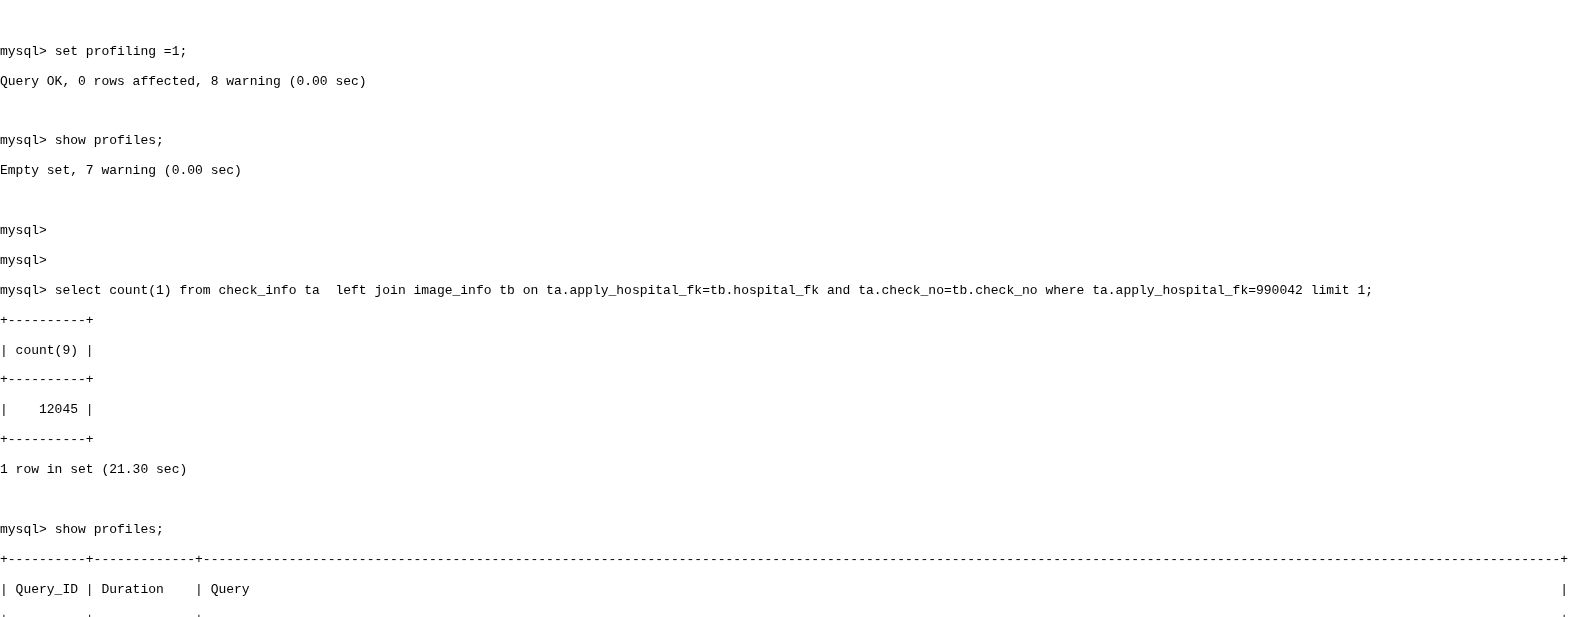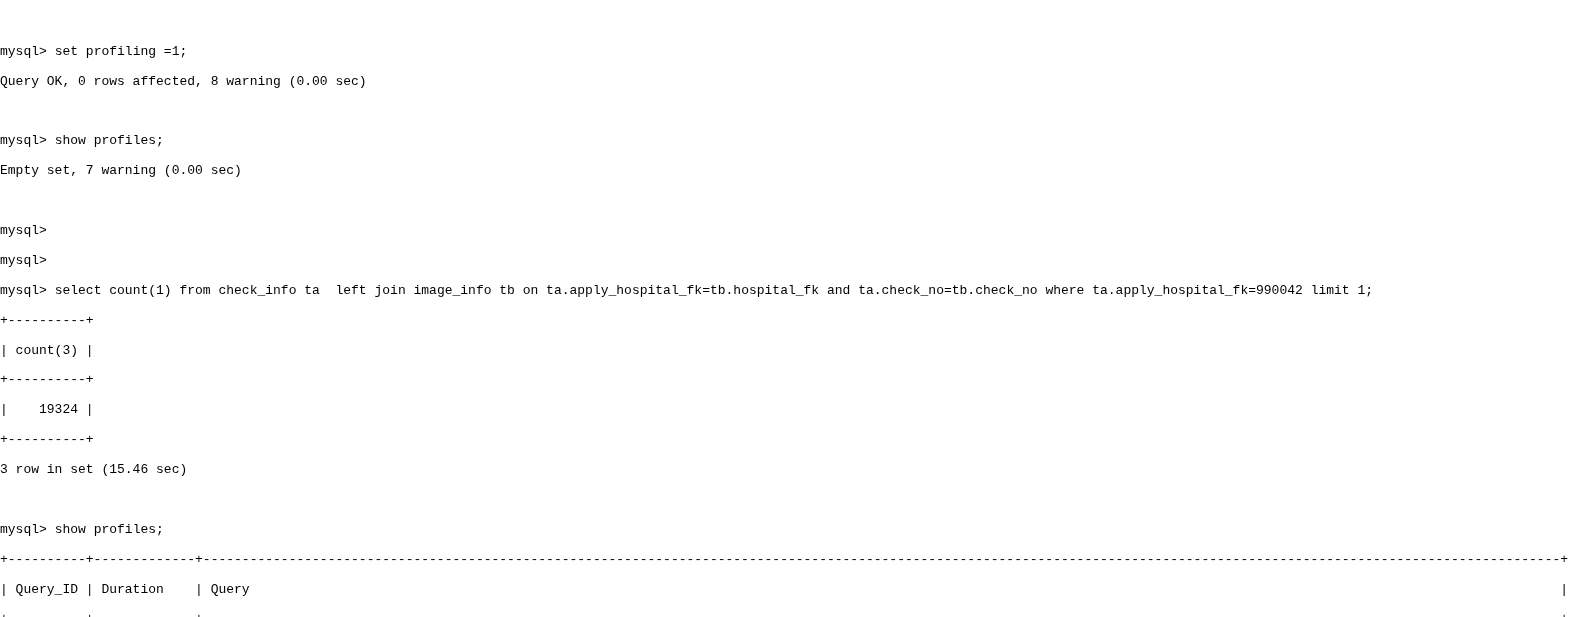--- a/index.html
+++ b/index.html
@@ -21,25 +21,25 @@
 <span class="line"><span>mysql&gt;</span> <span>set profiling =1;</span></span>
 <span class="line">Query OK, 0 rows affected, 8 warning (0.00 sec)</span>
 <span class="line"> </span>
 <span class="line"><span>mysql&gt;</span> <span>show profiles;</span></span>
 <span class="line">Empty set, 7 warning (0.00 sec)</span>
 <span class="line"> </span>
 <span class="line">mysql&gt;</span>
 <span class="line">mysql&gt;</span>
 <span class="line"><span>mysql&gt;</span> <span>select count(1) from check_info ta  left join image_info tb on ta.apply_hospital_fk=tb.hospital_fk and ta.check_no=tb.check_no where ta.apply_hospital_fk=990042 limit 1;</span></span>
 <span class="line">+----------+</span>
-<span class="line">| count(3) |</span>
+<span class="line">| count(9) |</span>
 <span class="line">+----------+</span>
-<span class="line">|    19324 |</span>
+<span class="line">|    12045 |</span>
 <span class="line">+----------+</span>
-<span class="line">3 row in set (15.46 sec)</span>
+<span class="line">1 row in set (21.30 sec)</span>
 <span class="line"> </span>
 <span class="line"><span>mysql&gt;</span> <span>show profiles;</span></span>
 <span class="line">+----------+-------------+------------------------------------------------------------------------------------------------------------------------------------------------------------------------------+</span>
 <span class="line">| Query_ID | Duration    | Query                                                                                                                                                                        |</span>
 <span class="line">+----------+-------------+------------------------------------------------------------------------------------------------------------------------------------------------------------------------------+</span>
 
 
 
 
 

